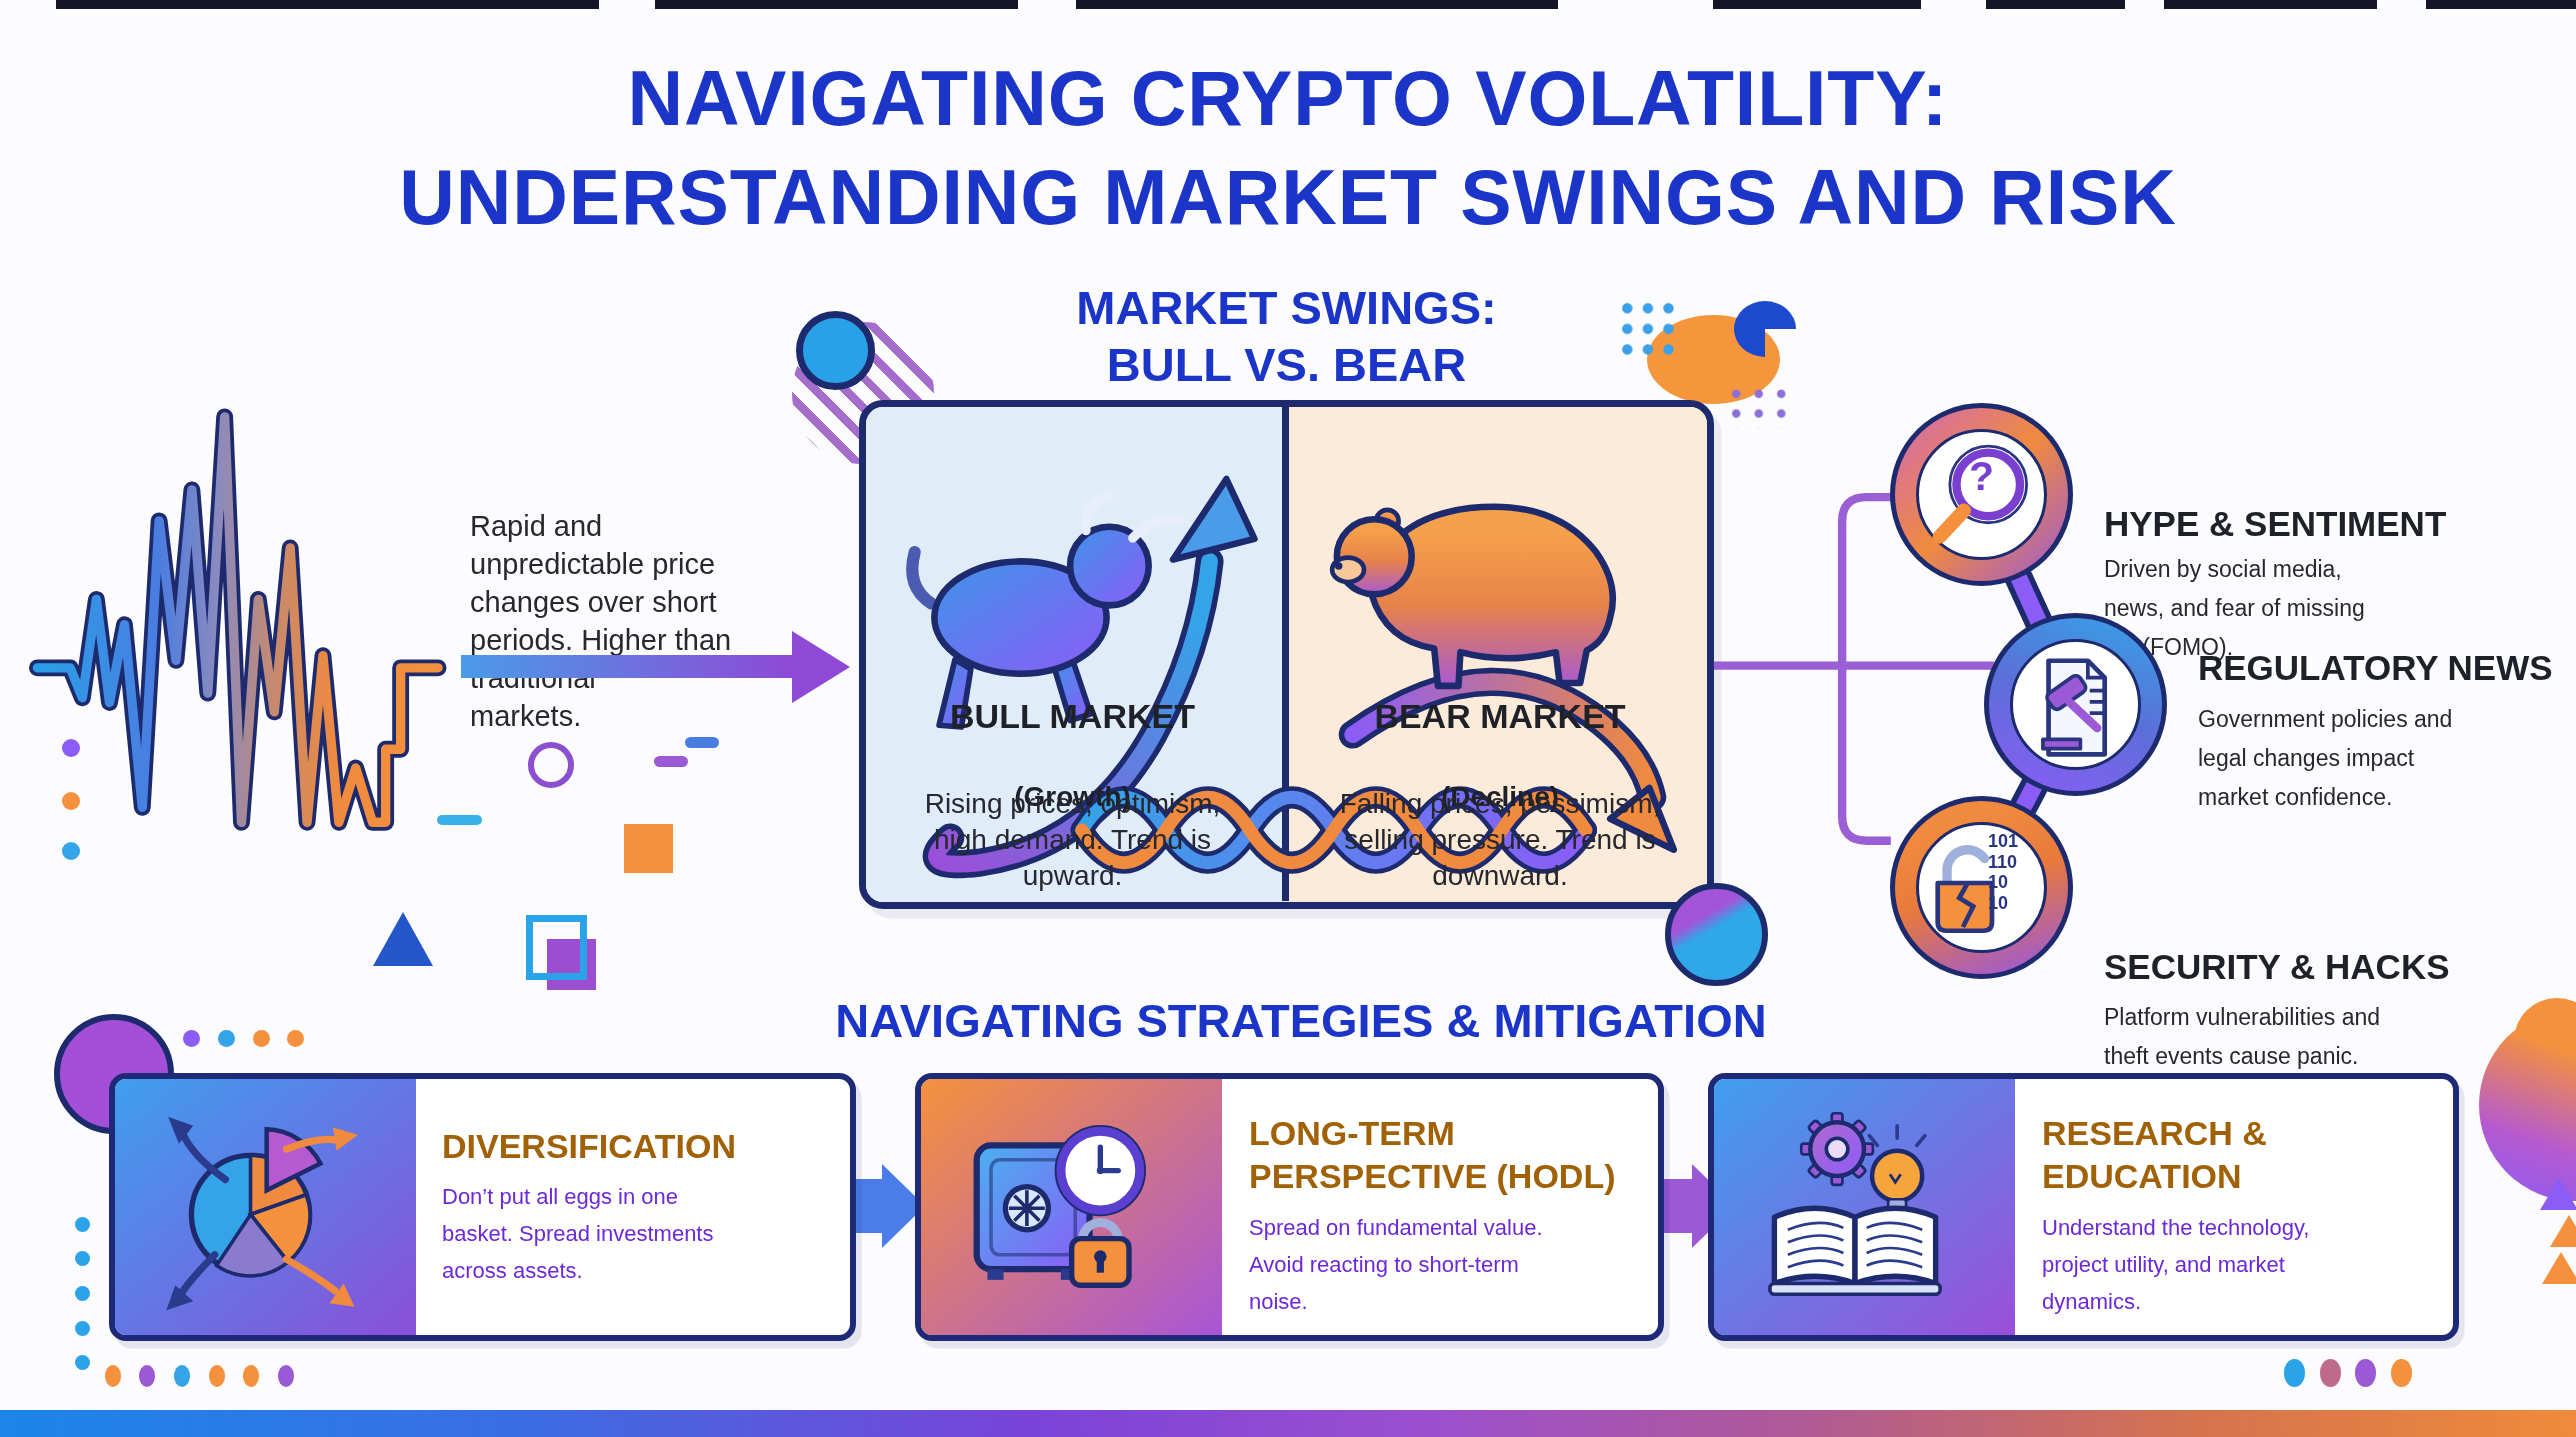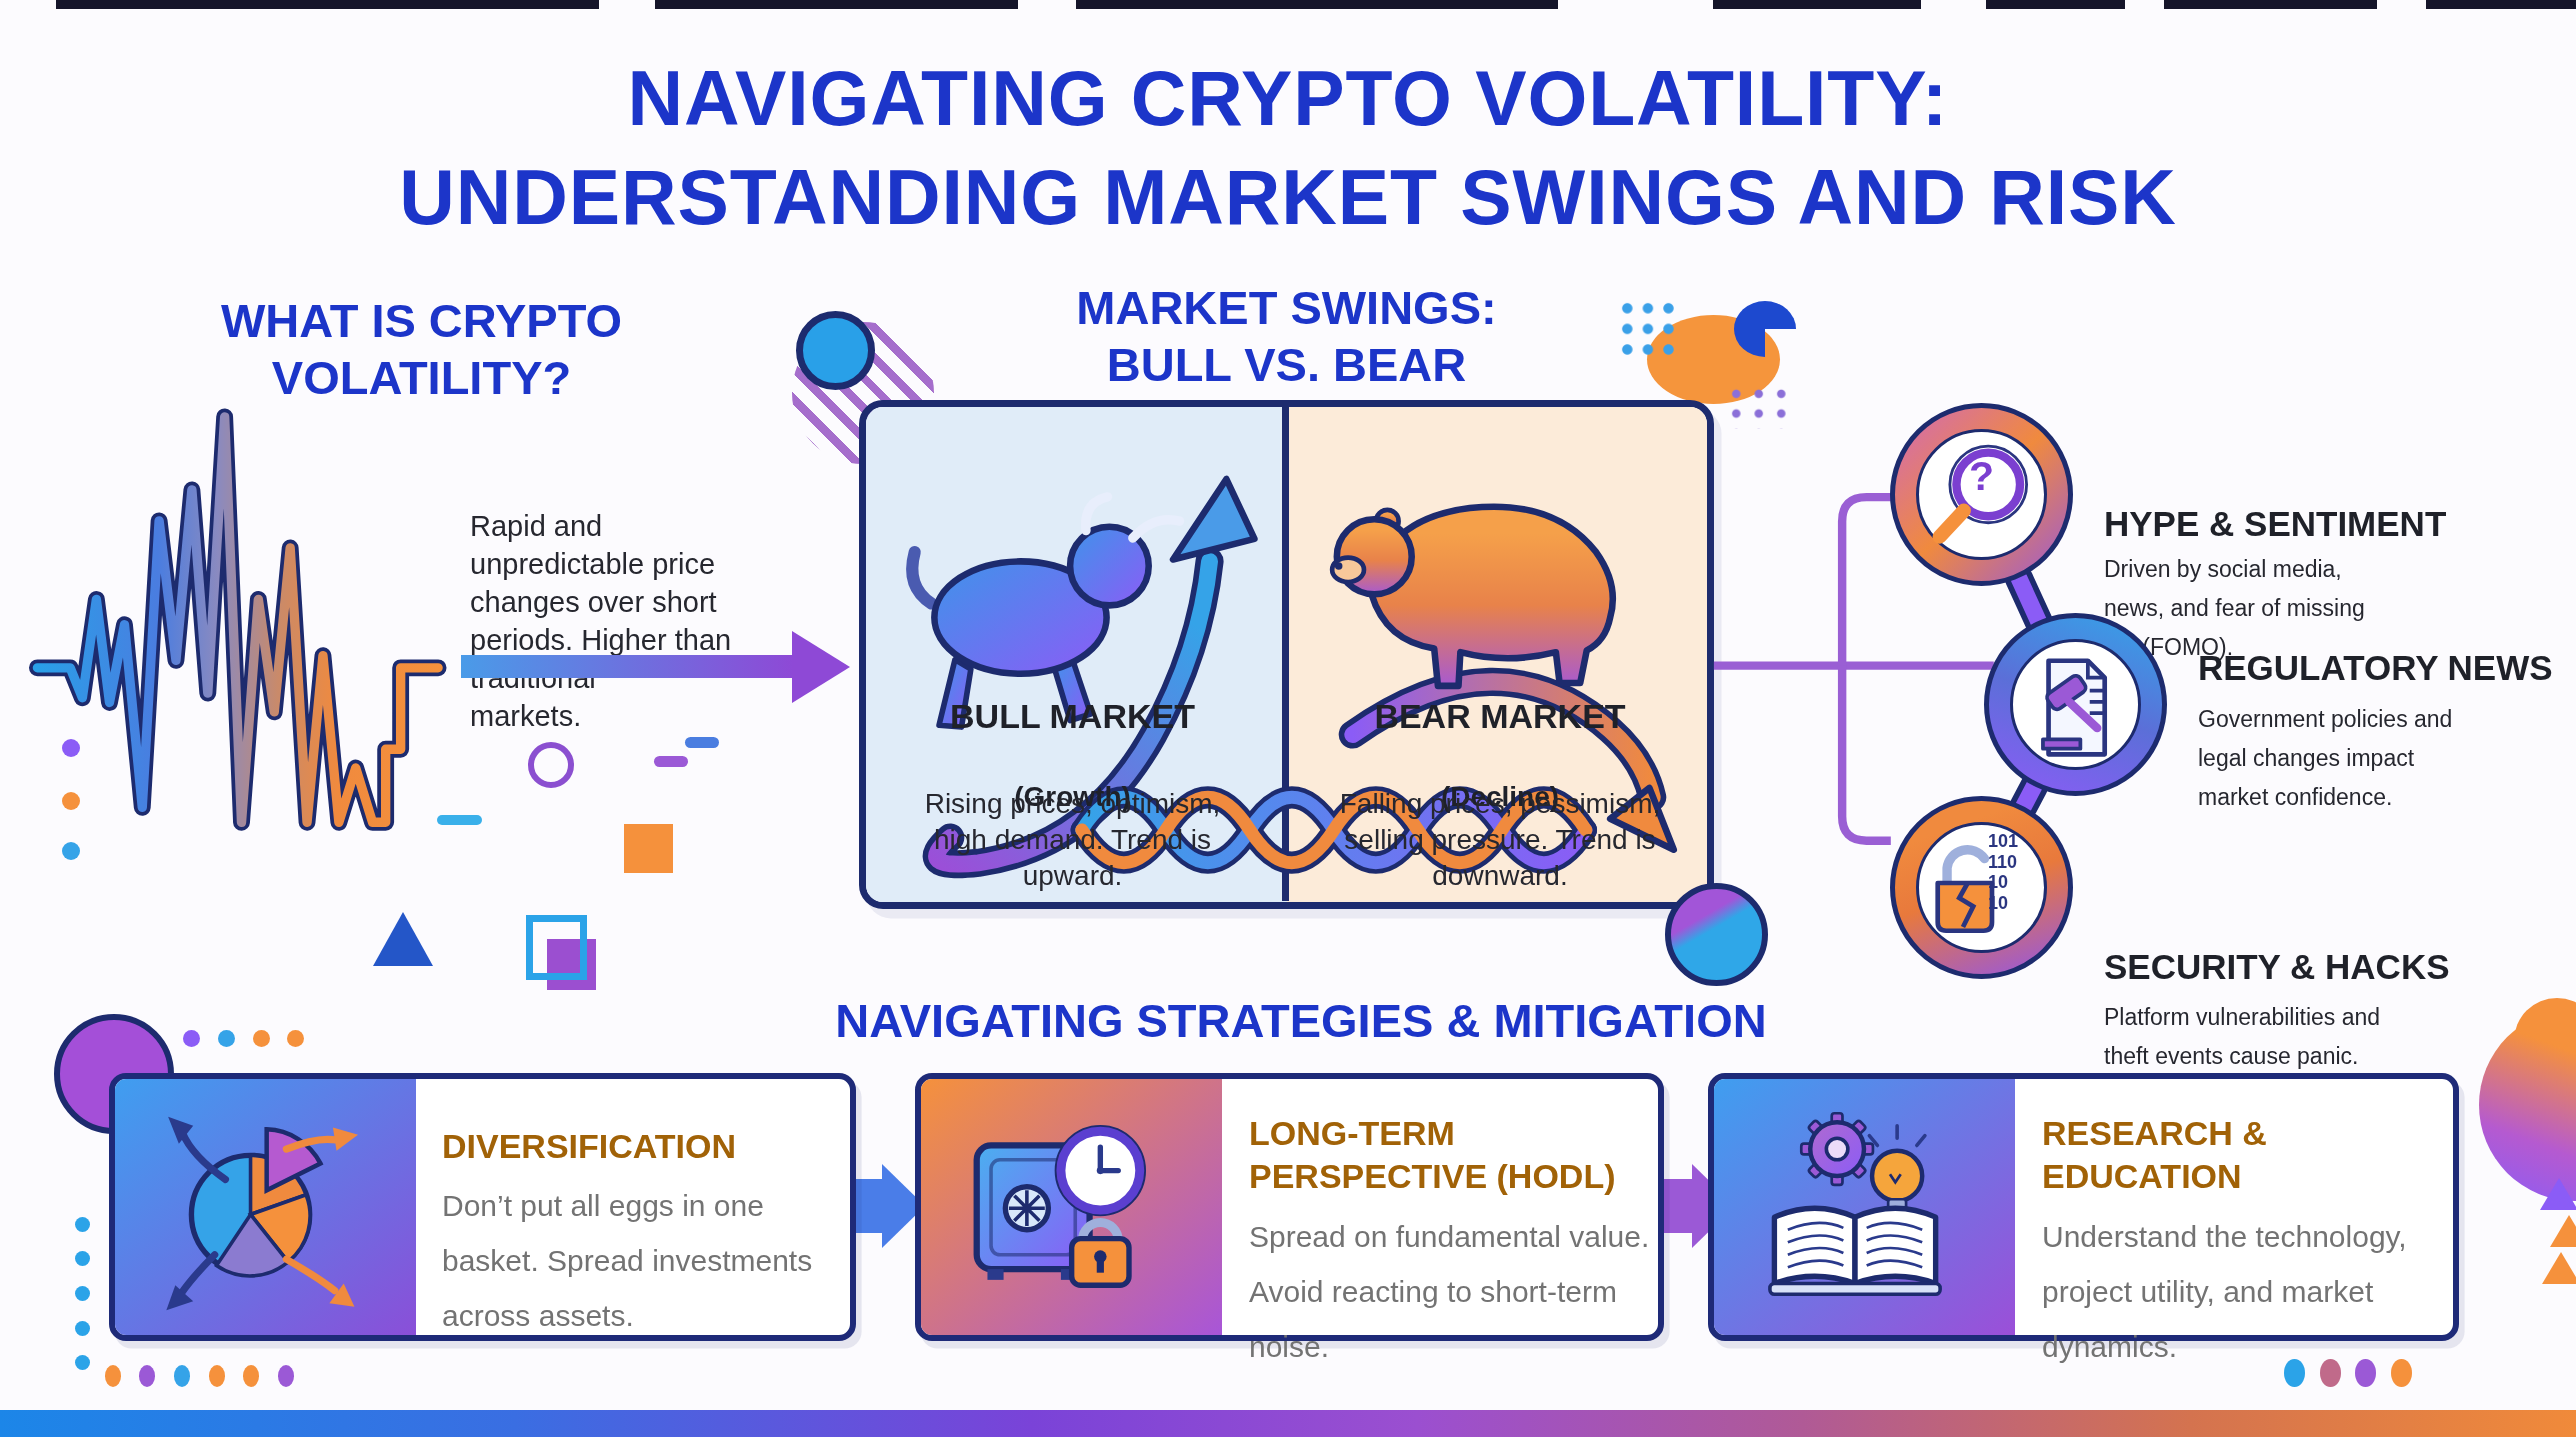--- a/index.html
+++ b/index.html
@@ -27,43 +27,41 @@
   .half-body{color:#26272f;font-size:28px;line-height:36px;text-align:center;}
   
   .risk-ring{position:absolute;width:183px;height:183px;border-radius:50%;border:5.6px solid #1d2b6e;
              box-sizing:border-box;z-index:2;}
   .risk-inner{position:absolute;inset:20.6px;background:#ffffff;border-radius:50%;border:3.7px solid #1d2b6e;}
   
   .card{position:absolute;top:1073px;height:268px;background:#fff;border:6.6px solid #1e2a78;border-radius:17px;
         box-sizing:border-box;overflow:hidden;z-index:2;box-shadow:5.6px 7.5px 0 rgba(30,40,110,0.10);}
   .card-panel{position:absolute;left:0;top:0;bottom:0;width:301px;}
   .card-title{font-weight:800;color:#a16207;font-size:34px;line-height:43px;}
-  .card-body{color:#737373;font-size:30px;line-height:55px;}
+  .card-body{color:#6d28d9;font-size:22px;line-height:37px;}
   .tri{position:absolute;width:0;height:0;}
   .arrow-shaft{position:absolute;height:54px;width:36px;}
   svg{display:block;}
 </style>
 </head>
 <body>
 
 <div id="canvas">
 
   <div class="seg" style="left:56px;width:543px;"></div>
   <div class="seg" style="left:655px;width:363px;"></div>
   <div class="seg" style="left:1076px;width:482px;"></div>
   <div class="seg" style="left:1713px;width:208px;"></div>
   <div class="seg" style="left:1986px;width:139px;"></div>
   <div class="seg" style="left:2164px;width:213px;"></div>
   <div class="seg" style="left:2426px;width:150px;"></div>
 
   <div class="abs h-blue title ml" style="left:0;right:0;top:49px;">NAVIGATING CRYPTO VOLATILITY:
 UNDERSTANDING MARKET SWINGS AND RISK</div>
 
-  <div class="abs h-blue sec-h ml" style="left:122px;top:292px;width:599px;">WHAT IS CRYPTO
-VOLATILITY?</div>
 
   <div class="abs body-t ml" style="left:470px;top:507px;width:309px;font-size:29px;line-height:38px;">Rapid and
 unpredictable price
 changes over short
 periods. Higher than
 traditional
 markets.</div>
 
   <svg class="abs" style="left:26px;top:401px;" width="431" height="440" viewBox="0 0 460 470">
     <defs>

